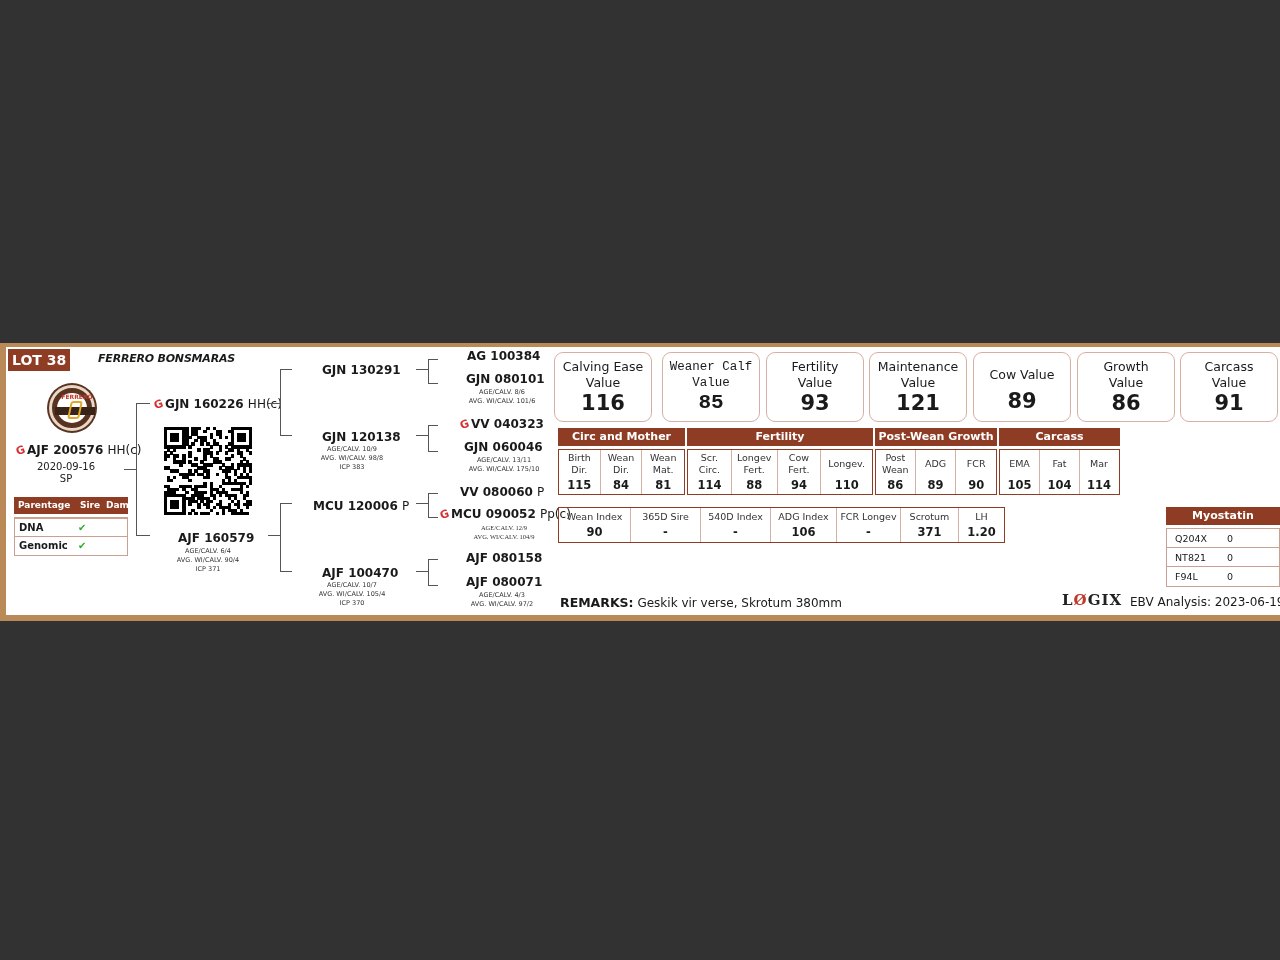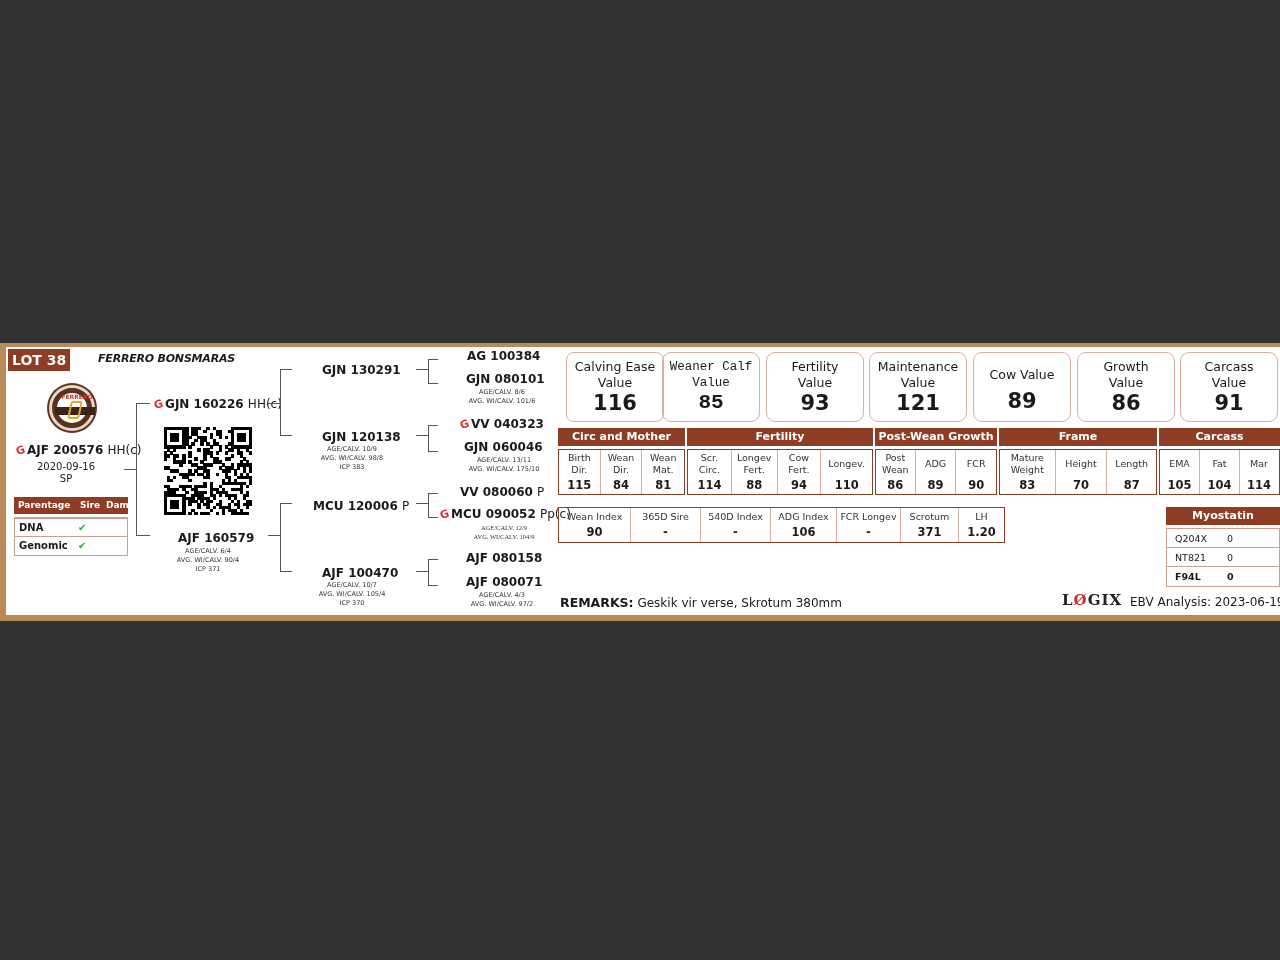--- a/index.html
+++ b/index.html
@@ -55,21 +55,21 @@
   .index-table { position: absolute; left: 552px; top: 160px; display: flex; border: 1.5px solid #8e3d24; }
   .index-cell { text-align: center; border-right: 1px solid #d7b0a4; height: 34px; }
   .index-cell:last-child { border-right: none; }
   .index-cell .clabel { font-size: 9.5px; line-height: 17px; color: #333; }
   .index-cell .cval { font-size: 11.5px; font-weight: bold; line-height: 14px; }
 
   .myo { position: absolute; left: 1160px; top: 160px; width: 114px; }
   .myo-head { background: #8e3d24; color: #fff; font-size: 11px; font-weight: bold; text-align: center; height: 18px; line-height: 18px; }
   .myo-body { margin-top: 3px; border: 1px solid #c9a192; }
   .myo-row { display: flex; height: 19px; line-height: 19px; font-size: 9.5px; border-bottom: 1px solid #c9a192; }
-  .myo-row:last-child { border-bottom: none; font-weight: bold; }
+  .myo-row:last-child { border-bottom: none; }
   .myo-row span:first-child { width: 60px; padding-left: 8px; }
 
   .remarks { position: absolute; left: 554px; top: 248px; font-size: 12px; }
   .remarks b { font-weight: bold; font-size: 12.5px; }
   .logix { position: absolute; left: 1056px; top: 244px; font-family: "DejaVu Serif", serif; font-size: 15px; font-weight: bold; letter-spacing: 1px; color: #222; }
   .logix .o { color: #c0392b; }
   .ebv-date { position: absolute; left: 1124px; top: 248px; font-size: 12px; white-space: nowrap; }
 </style>
 </head>
 <body>
@@ -603,21 +603,21 @@
       <div>AGE/CALV. 12/9</div>
         <div>AVG. WI/CALV. 104/9</div>
     </div>
     <div class="animal-name" style="left:460px; top:204px;">AJF 080158</div>
     <div class="animal-name" style="left:460px; top:228px;">AJF 080071</div>
     <div class="animal-sub" style="left:452px; top:244px; width:88px;">
       <div>AGE/CALV. 4/3</div>
         <div>AVG. WI/CALV. 97/2</div>
     </div>
 
-    <div class="value-box" style="left:560px;border-radius:8px;">
+    <div class="value-box" style="left:548px;">
       <div class="vlabel">Calving Ease</div>
         <div class="vlabel" style="margin-top:0">Value</div>
       <div class="vnum">116</div>
     </div>
     <div class="value-box" style="left:656px;font-family:Liberation Mono, monospace;">
       <div class="vlabel">Weaner Calf</div>
         <div class="vlabel" style="margin-top:0">Value</div>
       <div class="vnum">85</div>
     </div>
     <div class="value-box" style="left:760px;">
@@ -718,44 +718,20 @@
               <div class="clabel">
                 <span>ADG</span>
               </div>
               <div class="cval">89</div>
             </div>
           <div class="ebv-cell" style="width:40px">
               <div class="clabel">
                 <span>FCR</span>
               </div>
               <div class="cval">90</div>
-            </div>
-        </div>
-      </div>
-      <div class="ebv-group" style="width:160px">
-        <div class="ebv-group-head">Frame</div>
-        <div class="ebv-cells">
-          <div class="ebv-cell" style="width:56px">
-              <div class="clabel">
-                <span>Mature</span>
-                <span>Weight</span>
-              </div>
-              <div class="cval">83</div>
-            </div>
-          <div class="ebv-cell" style="width:52px">
-              <div class="clabel">
-                <span>Height</span>
-              </div>
-              <div class="cval">70</div>
-            </div>
-          <div class="ebv-cell" style="width:49px">
-              <div class="clabel">
-                <span>Length</span>
-              </div>
-              <div class="cval">87</div>
             </div>
         </div>
       </div>
       <div class="ebv-group" style="width:121px">
         <div class="ebv-group-head">Carcass</div>
         <div class="ebv-cells">
           <div class="ebv-cell" style="width:40px">
               <div class="clabel">
                 <span>EMA</span>
               </div>

